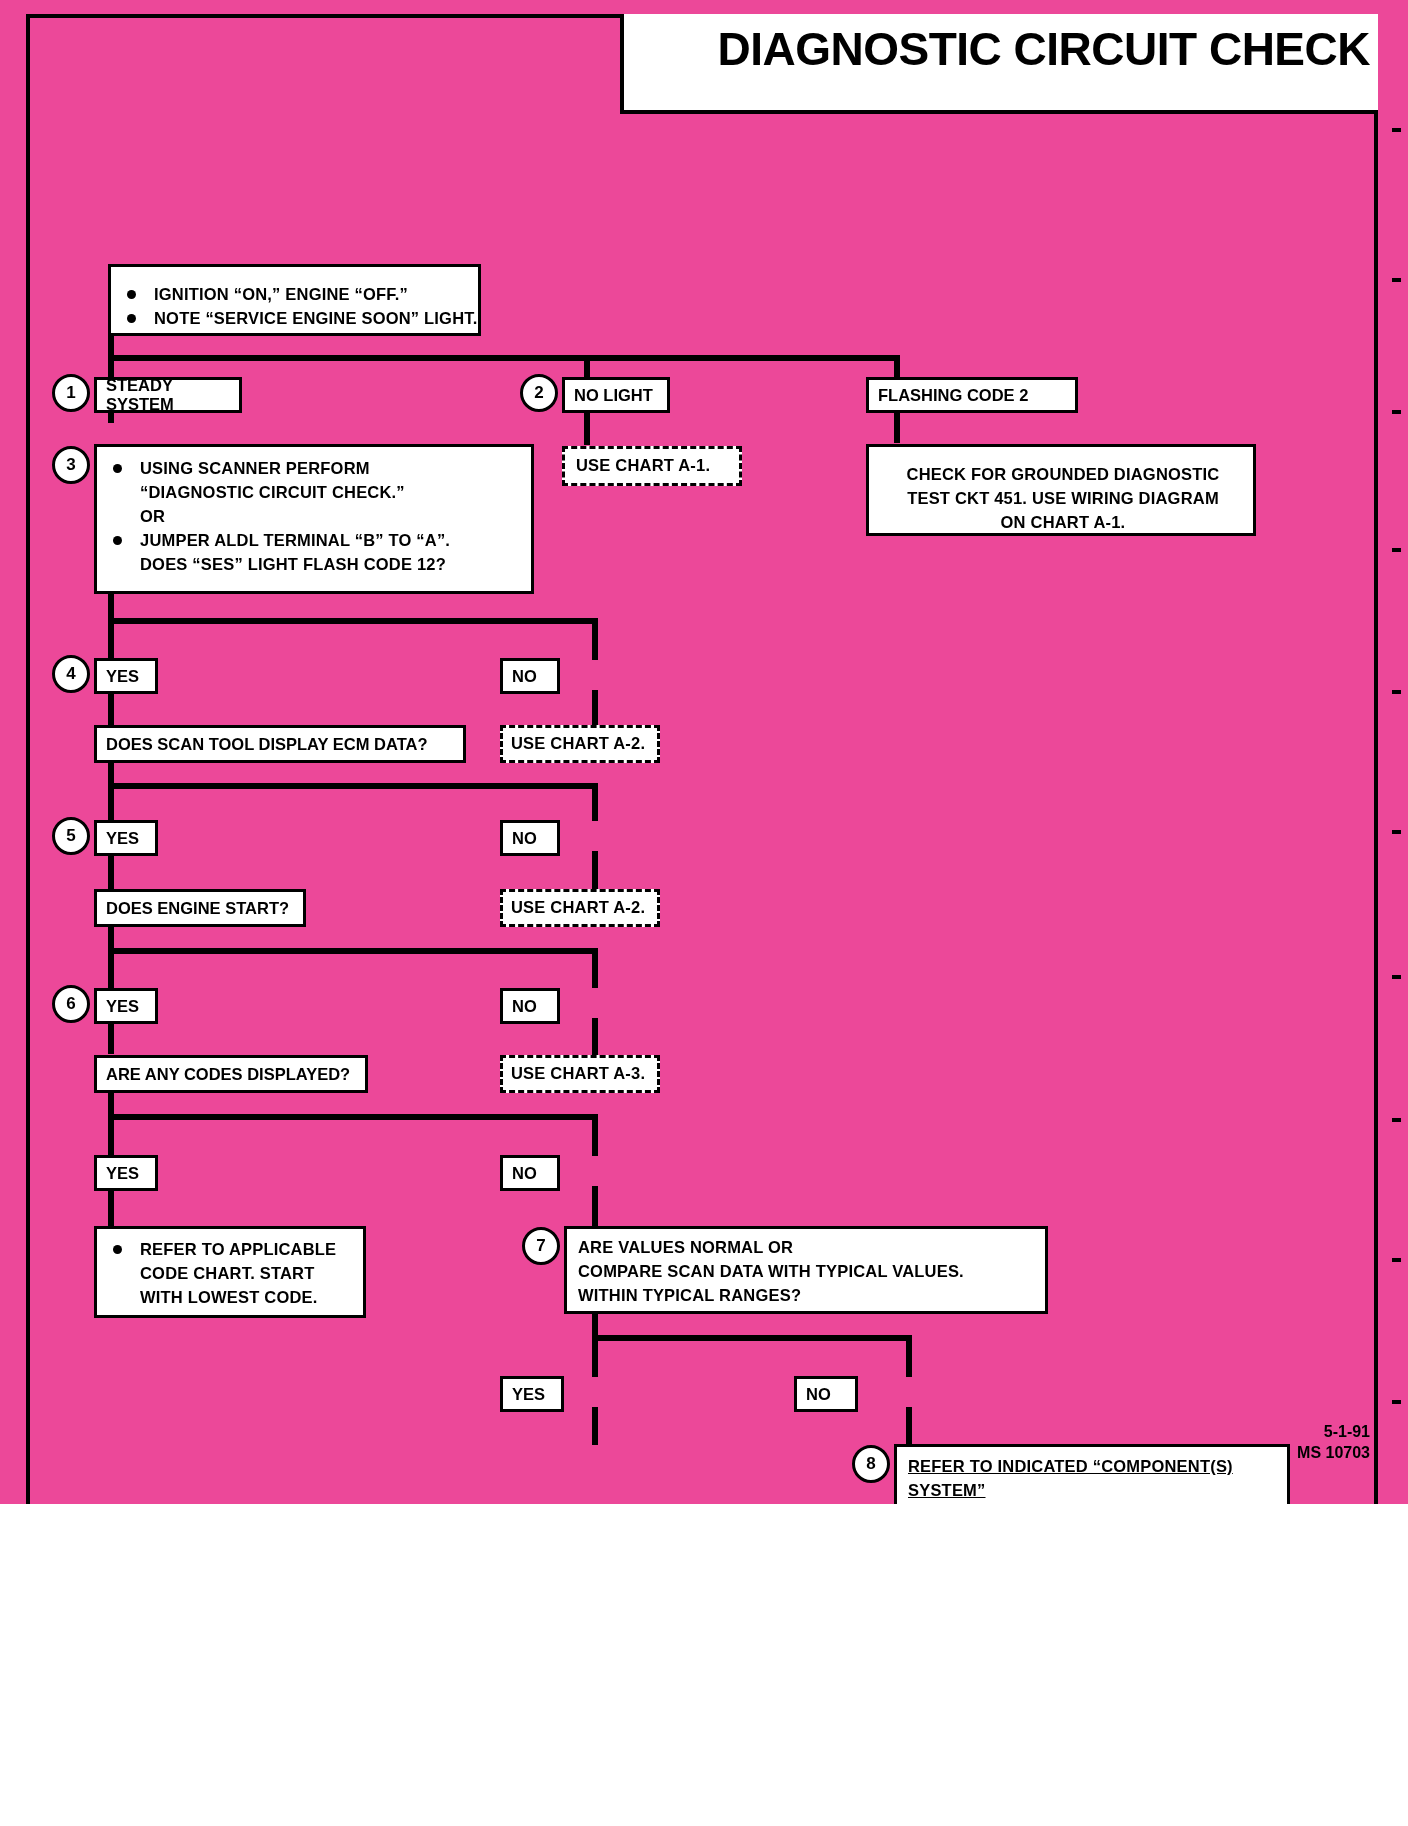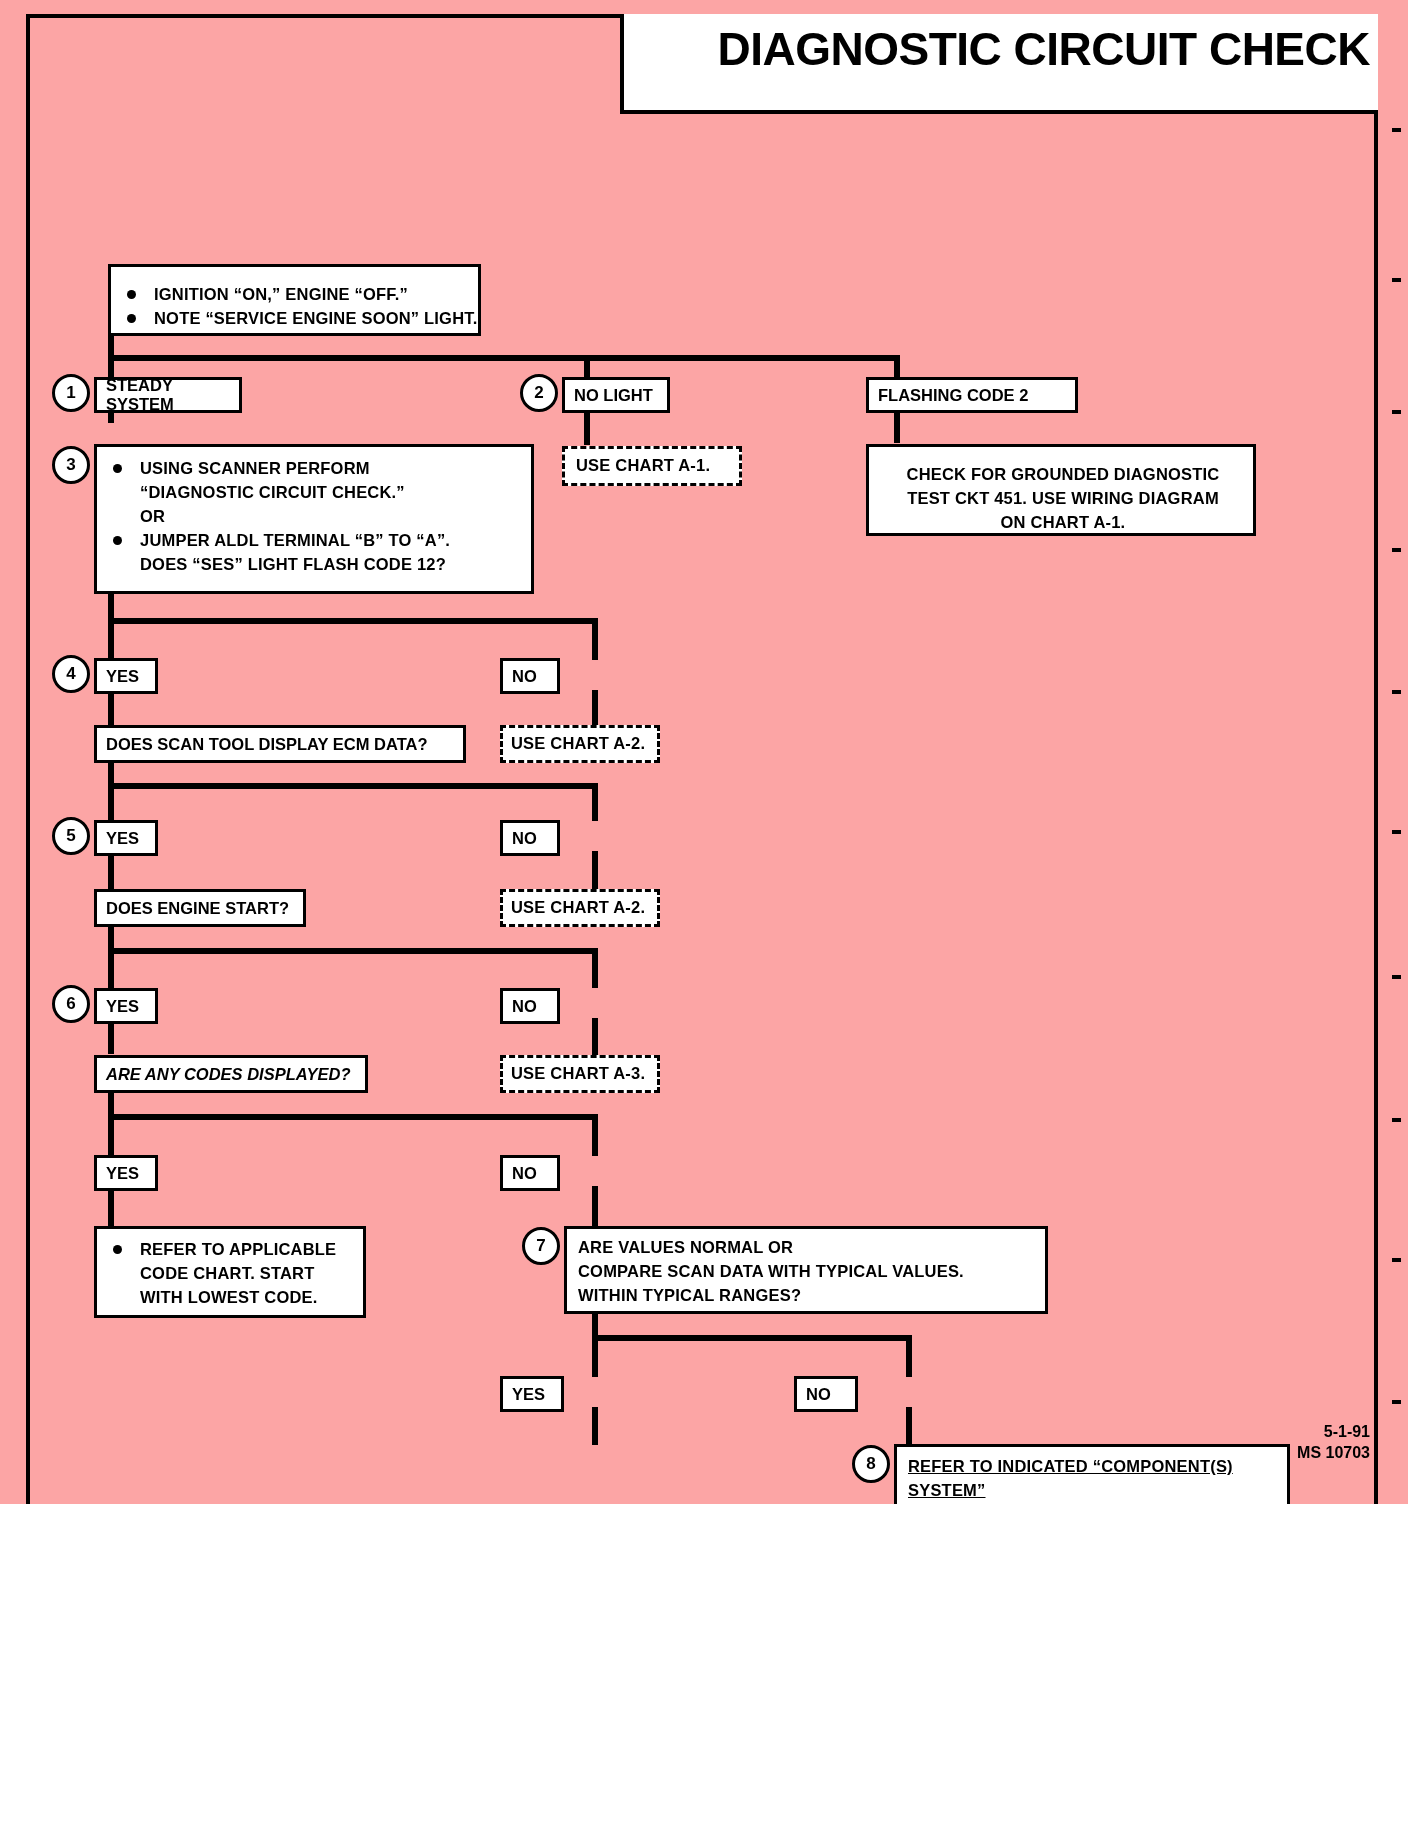--- a/index.html
+++ b/index.html
@@ -4,21 +4,21 @@
 <style>
   html,body{margin:0;padding:0;background:#ffffff;}
   body{
     font-family:"Liberation Sans", sans-serif;
     -webkit-font-smoothing:none;
   }
   #page{
     position:relative;
     width:1408px;
     height:1504px;
-    background:#fca5a5;
+    background:#ec4899;
     overflow:hidden;
   }
 
   
   #page-border{
     position:absolute;
     left:26px; top:14px;
     width:1352px; height:1780px;
     border:4px solid #000;
     box-sizing:border-box;
@@ -314,21 +314,21 @@
   </div>
 
   <div class="step" style="left:52px;top:985px;">6</div>
   <div class="ynbox" style="left:94px;top:988px;width:64px;height:36px;">
     <span>YES</span>
   </div>
   <div class="ynbox" style="left:500px;top:988px;width:60px;height:36px;">
     <span>NO</span>
   </div>
 
-  <div class="ynbox" style="left:94px;top:1055px;width:274px;height:38px;font-style:italic;">
+  <div class="ynbox" style="left:94px;top:1055px;width:274px;height:38px;">
     <span>ARE ANY CODES DISPLAYED?</span>
   </div>
   <div class="box dashed" style="left:500px;top:1055px;width:160px;height:38px;display:flex;align-items:center;">
     <span style="padding-left:8px;">USE CHART A-3.</span>
   </div>
 
   <div class="ynbox" style="left:94px;top:1155px;width:64px;height:36px;">
     <span>YES</span>
   </div>
   <div class="ynbox" style="left:500px;top:1155px;width:60px;height:36px;">

